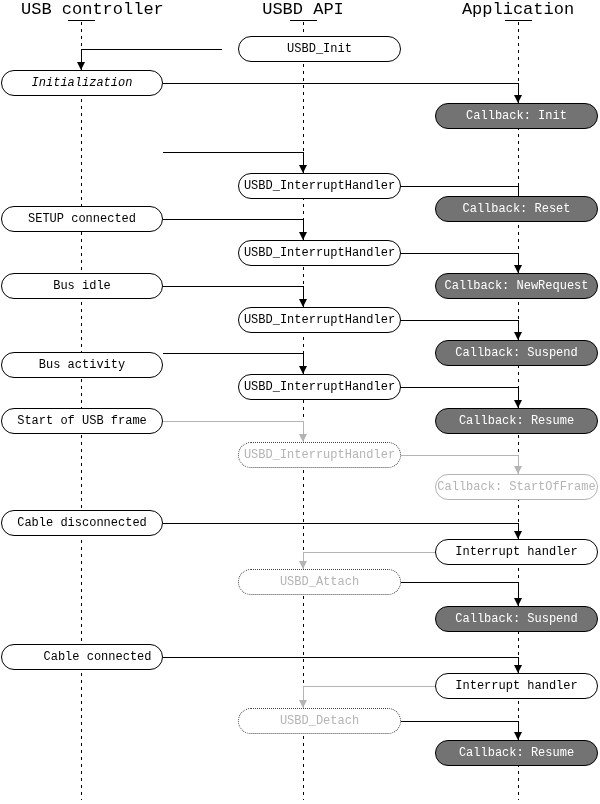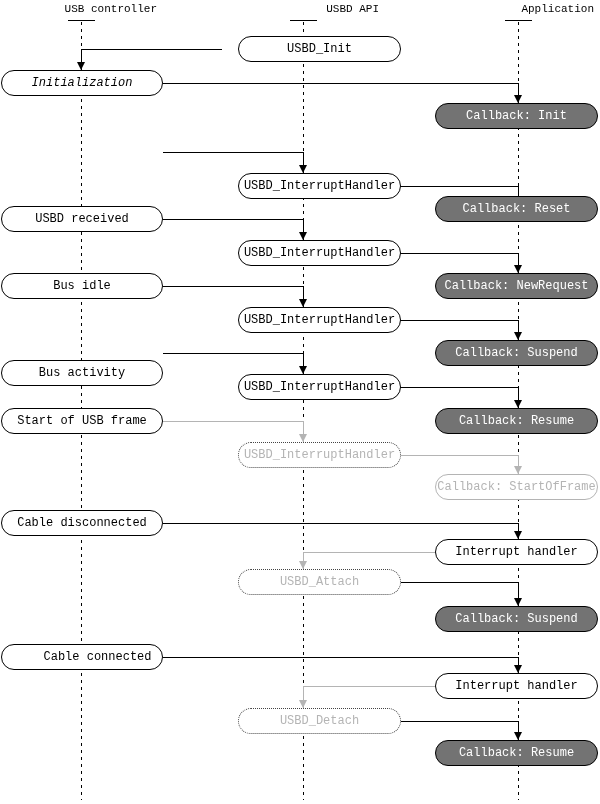--- a/index.html
+++ b/index.html
@@ -1,19 +1,19 @@
 <!DOCTYPE html>
 <html><head>
 <meta charset="utf-8">
 <style>
   html,body{margin:0;padding:0;background:#fff;}
   #canvas{position:relative;width:600px;height:804px;background:#ffffff;overflow:hidden;
           font-family:"Liberation Mono","DejaVu Sans Mono",monospace;}
-  .header{position:absolute;top:1px;height:17px;line-height:17px;text-align:right;
-          font-size:11px;color:#000;white-space:nowrap;margin-left:16px;}
+  .header{position:absolute;top:1px;height:17px;line-height:17px;text-align:center;
+          font-size:17px;color:#000;white-space:nowrap;}
   .hbar{position:absolute;top:20px;height:1px;width:27px;background:#000;}
   .lifeline{position:absolute;top:22px;height:778px;width:1px;
             background:repeating-linear-gradient(to bottom,#000 0,#000 3px,transparent 3px,transparent 7px);}
   .node{position:absolute;height:26px;box-sizing:border-box;border:1px solid #000;border-radius:13px;
         background:#fff;color:#000;font-size:12px;line-height:24px;text-align:center;white-space:nowrap;overflow:hidden;}
   .col-left{left:1px;width:162px;}
   .col-mid{left:238px;width:163px;}
   .col-right{left:435px;width:163px;}
   .callback{background:#737373;color:#fff;border-color:#000;}
   .inactive-dotted{border:1px dotted #444;color:#b4b4b4;background:#fff;}
@@ -109,27 +109,27 @@
   <div class="arrow gray" style="left:299px;top:700px;"></div>
 
   <div class="line" style="left:385px;top:721px;width:133px;height:1px;"></div>
   <div class="line" style="left:518px;top:721px;width:1px;height:19px;"></div>
   <div class="arrow" style="left:514px;top:732px;"></div>
 
   <div class="node col-mid" style="top:36px;">USBD_Init</div>
   <div class="node col-left" style="top:70px;font-style:italic;">Initialization</div>
   <div class="node col-right callback" style="top:103px;">Callback: Init</div>
   <div class="node col-mid" style="top:173px;">USBD_InterruptHandler</div>
-  <div class="node col-left" style="top:206px;">USBD received</div>
+  <div class="node col-left" style="top:206px;">SETUP connected</div>
   <div class="node col-right callback" style="top:196px;font-family:Liberation Mono, monospace;">Callback: Reset</div>
   <div class="node col-mid" style="top:240px;">USBD_InterruptHandler</div>
   <div class="node col-left" style="top:273px;">Bus idle</div>
   <div class="node col-right callback" style="top:273px;">Callback: NewRequest</div>
   <div class="node col-mid" style="top:307px;">USBD_InterruptHandler</div>
-  <div class="node col-left" style="top:360px;font-family:Liberation Mono, monospace;">Bus activity</div>
+  <div class="node col-left" style="top:352px;font-family:Liberation Mono, monospace;">Bus activity</div>
   <div class="node col-right callback" style="top:340px;">Callback: Suspend</div>
   <div class="node col-mid" style="top:374px;">USBD_InterruptHandler</div>
   <div class="node col-left" style="top:408px;">Start of USB frame</div>
   <div class="node col-right callback" style="top:408px;">Callback: Resume</div>
   <div class="node col-mid inactive-dotted" style="top:442px;">USBD_InterruptHandler</div>
   <div class="node col-right inactive-outline" style="top:474px;">Callback: StartOfFrame</div>
   <div class="node col-left" style="top:510px;">Cable disconnected</div>
   <div class="node col-right" style="top:539px;">Interrupt handler</div>
   <div class="node col-mid inactive-dotted" style="top:569px;">USBD_Attach</div>
   <div class="node col-right callback" style="top:606px;">Callback: Suspend</div>

